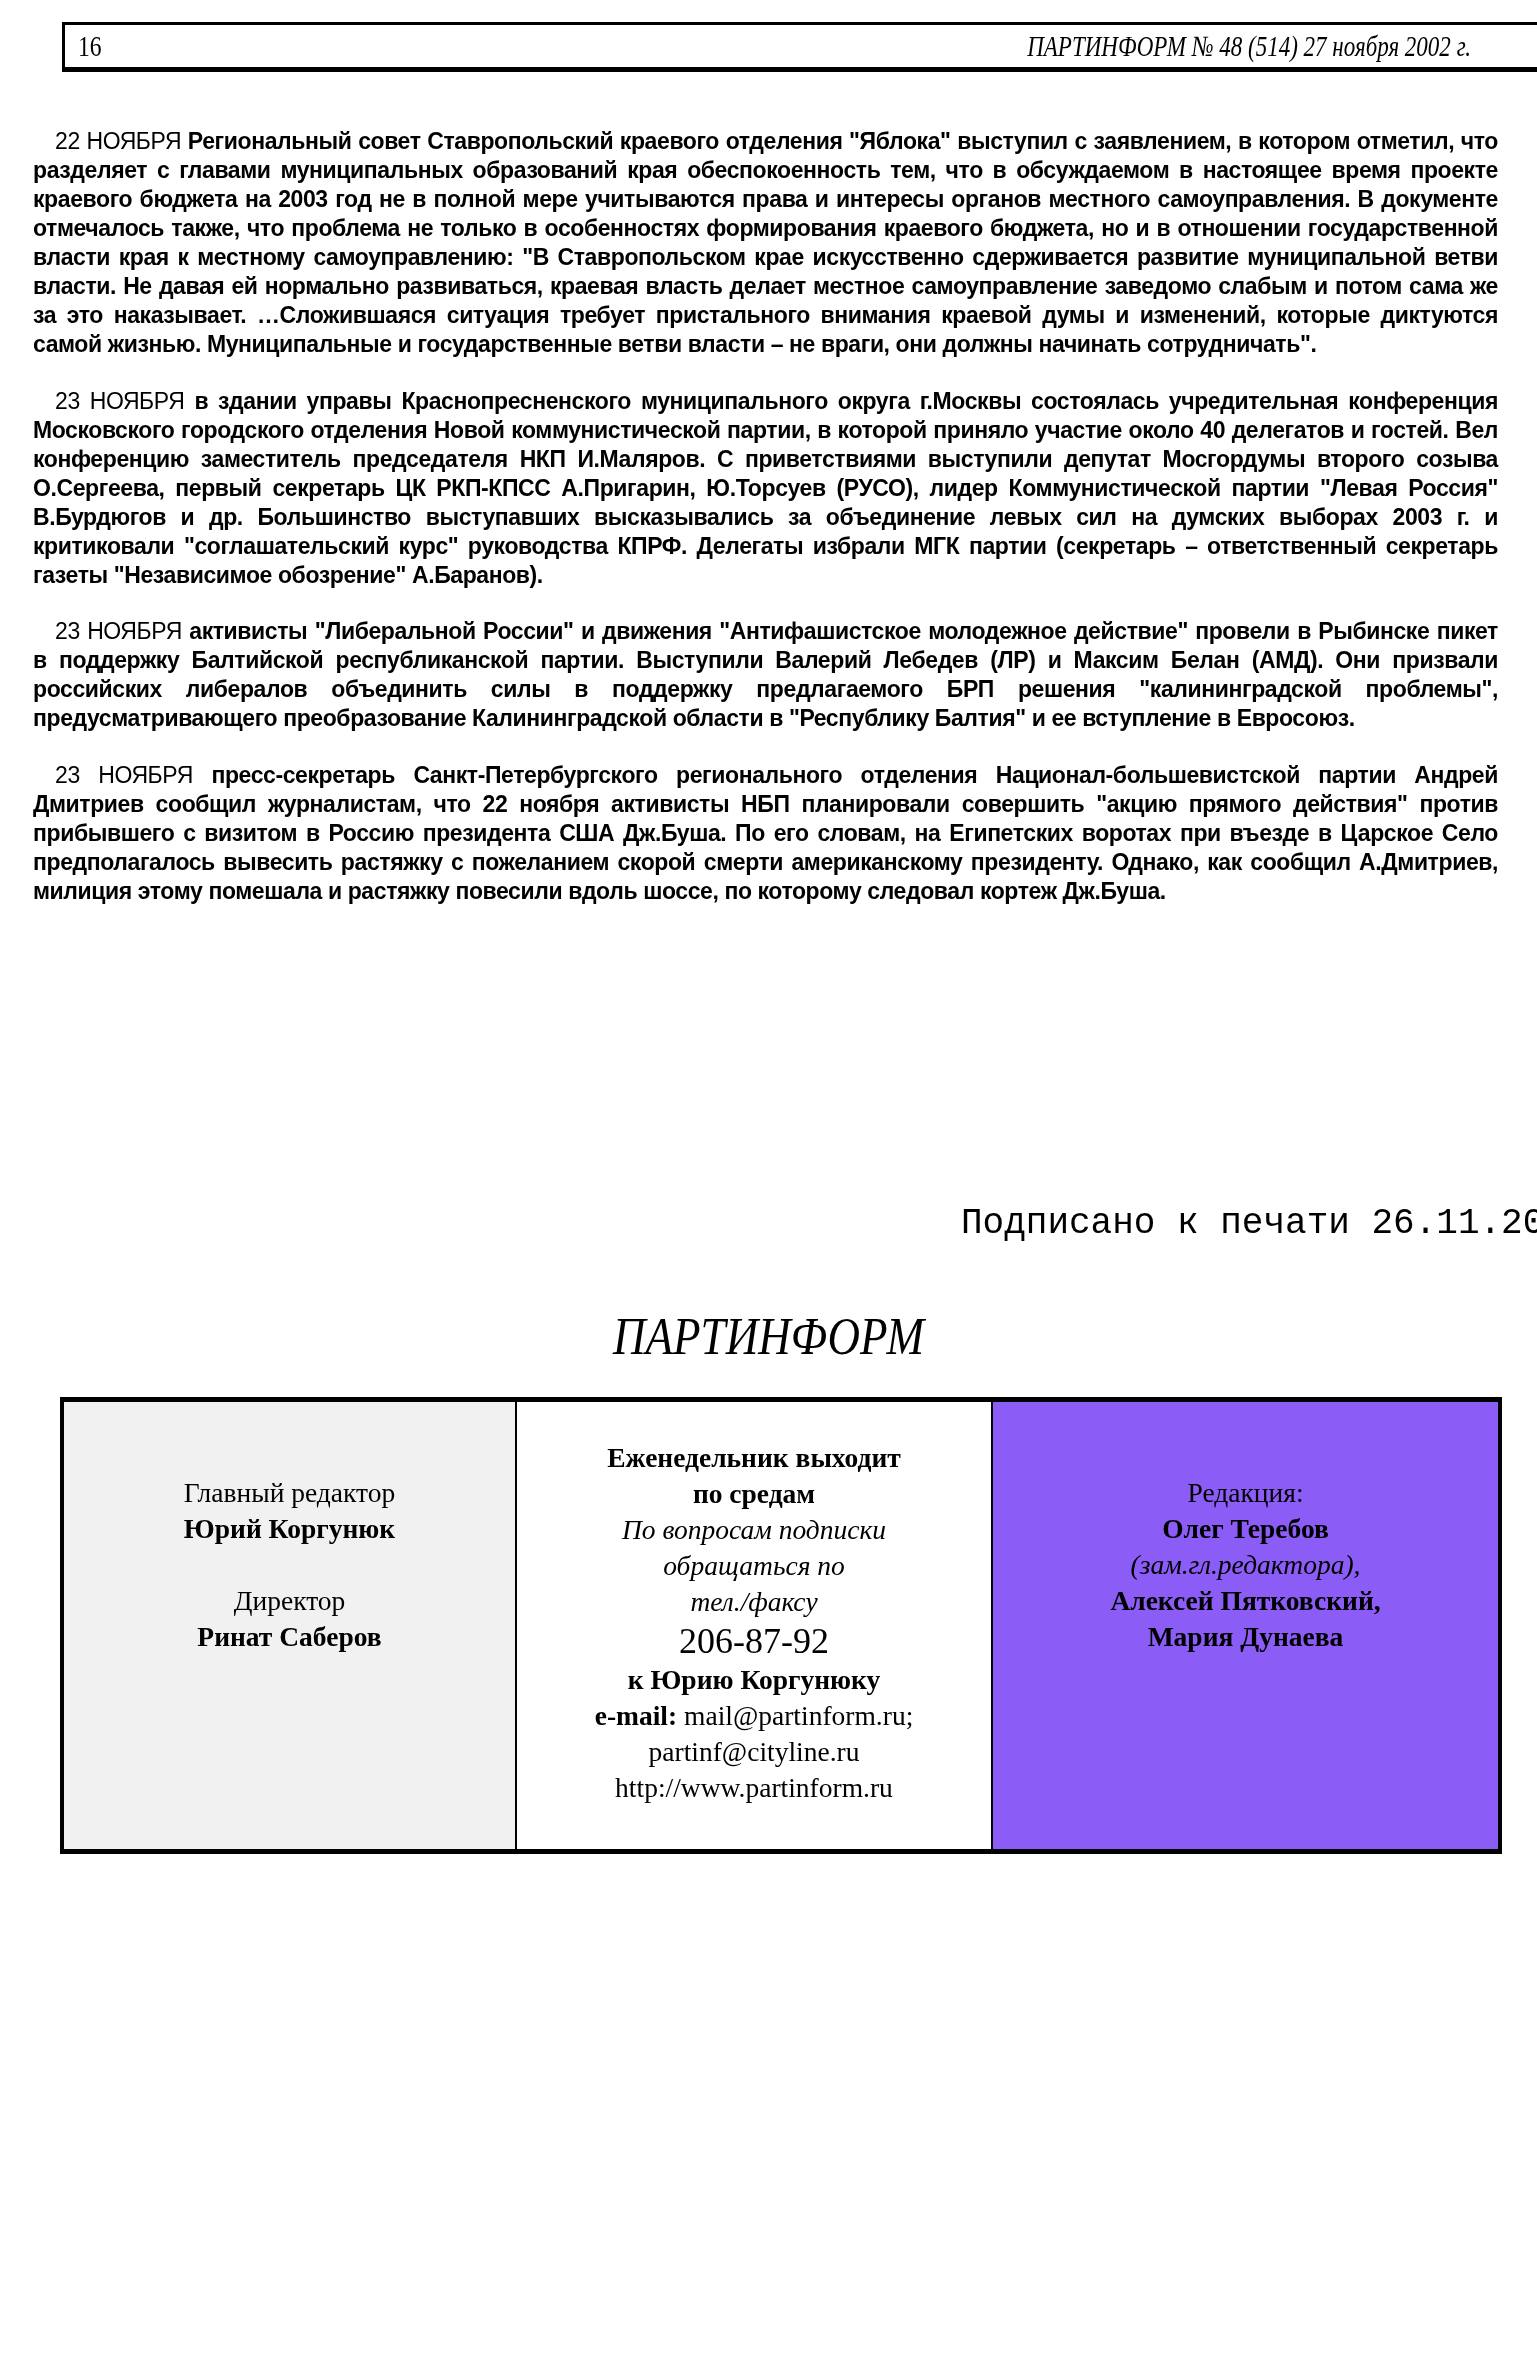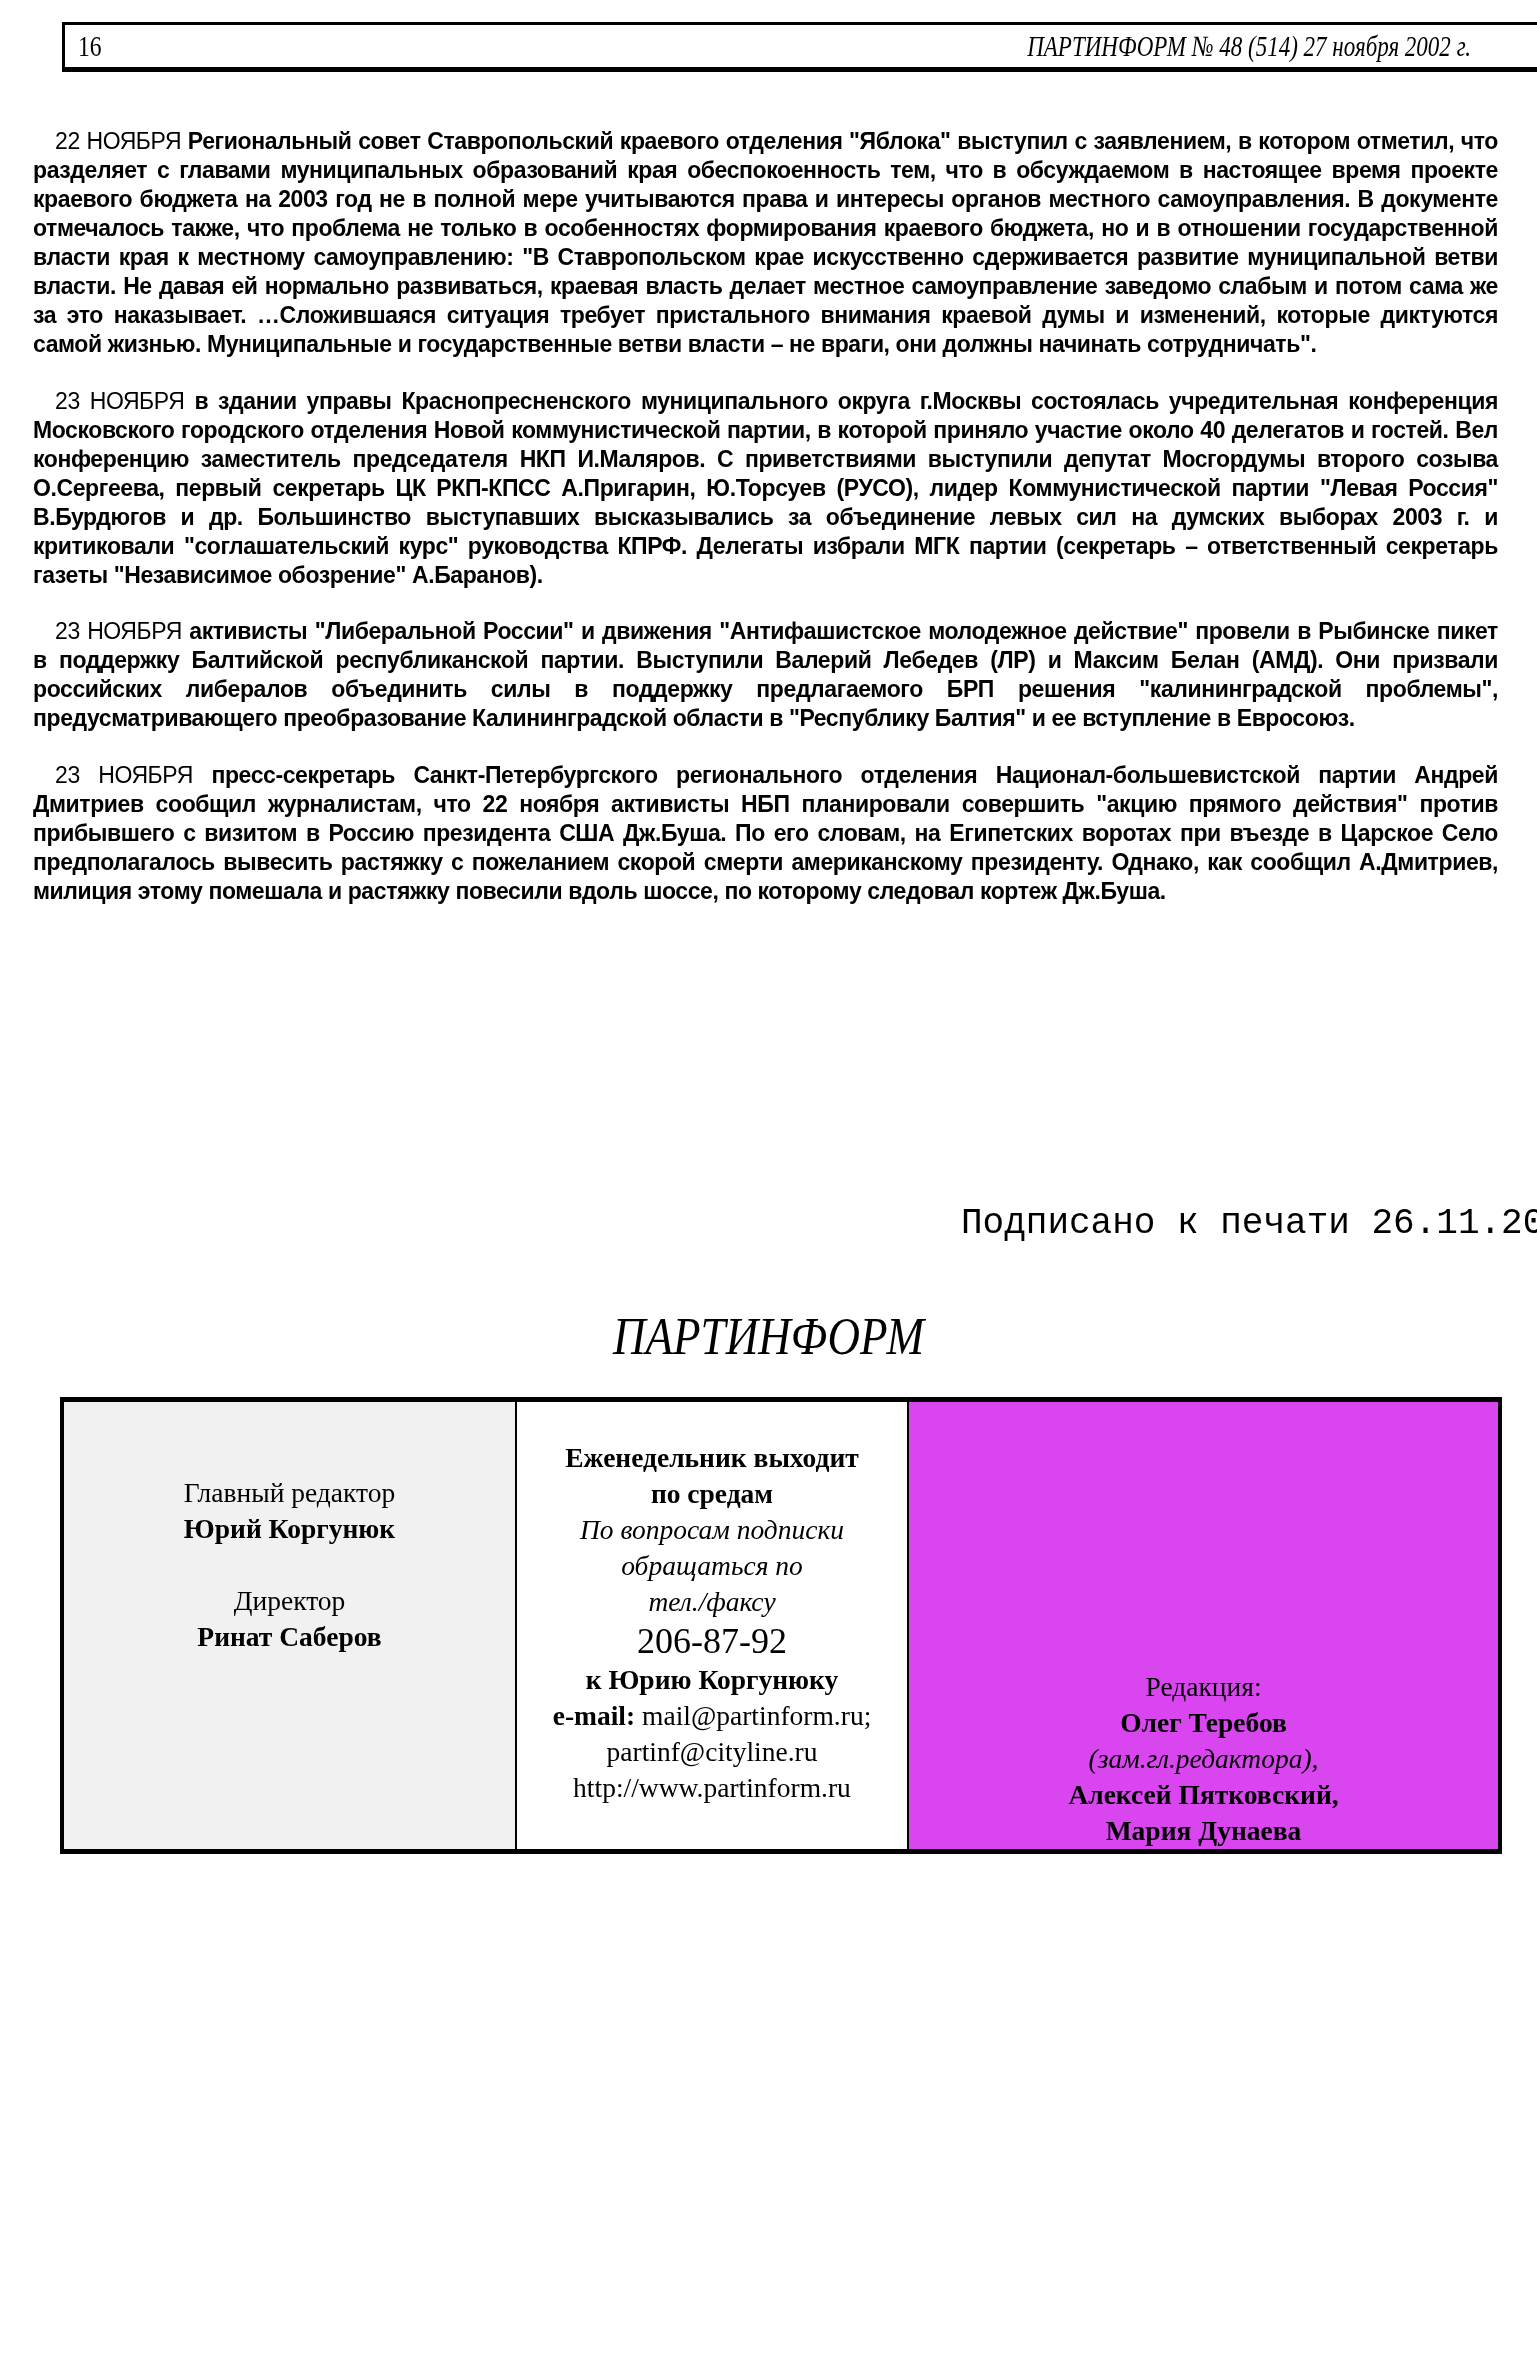--- a/index.html
+++ b/index.html
@@ -36,22 +36,22 @@
 
     .masthead-table {
       position: absolute; left: 60px; top: 1397px; width: 1442px; height: 457px;
       border-top: 5.8px solid #000; border-left: 4.5px solid #000;
       border-right: 4.5px solid #000; border-bottom: 5.8px solid #000;
       box-sizing: border-box; display: flex;
       font-family: "Liberation Serif", serif; font-size: 27.5px; line-height: 36px;
     }
     .cell { box-sizing: border-box; display: flex; flex-direction: column; align-items: center; text-align: center; }
     .cell.left { width: 453px; background: #f1f1f1; border-right: 2.6px solid #000; padding-top: 73px; }
-    .cell.mid { width: 392px; background: #ffffff; border-right: 2.6px solid #000; padding-top: 38px; }
-    .cell.right { flex: 1; background: #d946ef; padding-top: 73px; justify-content: flex-end; }
+    .cell.mid { width: 476px; background: #ffffff; border-right: 2.6px solid #000; padding-top: 38px; }
+    .cell.right { flex: 1; background: #8b5cf6; padding-top: 73px; }
     .cell .b { font-weight: bold; }
     .cell .i { font-style: italic; }
     .cell .gap { height: 36px; }
     .cell .phone { font-weight: normal; font-size: 36px; line-height: 42px; }
   </style>
 </head>
 <body>
 
 <div class="header-frame">
   <span class="page-num">16</span>

